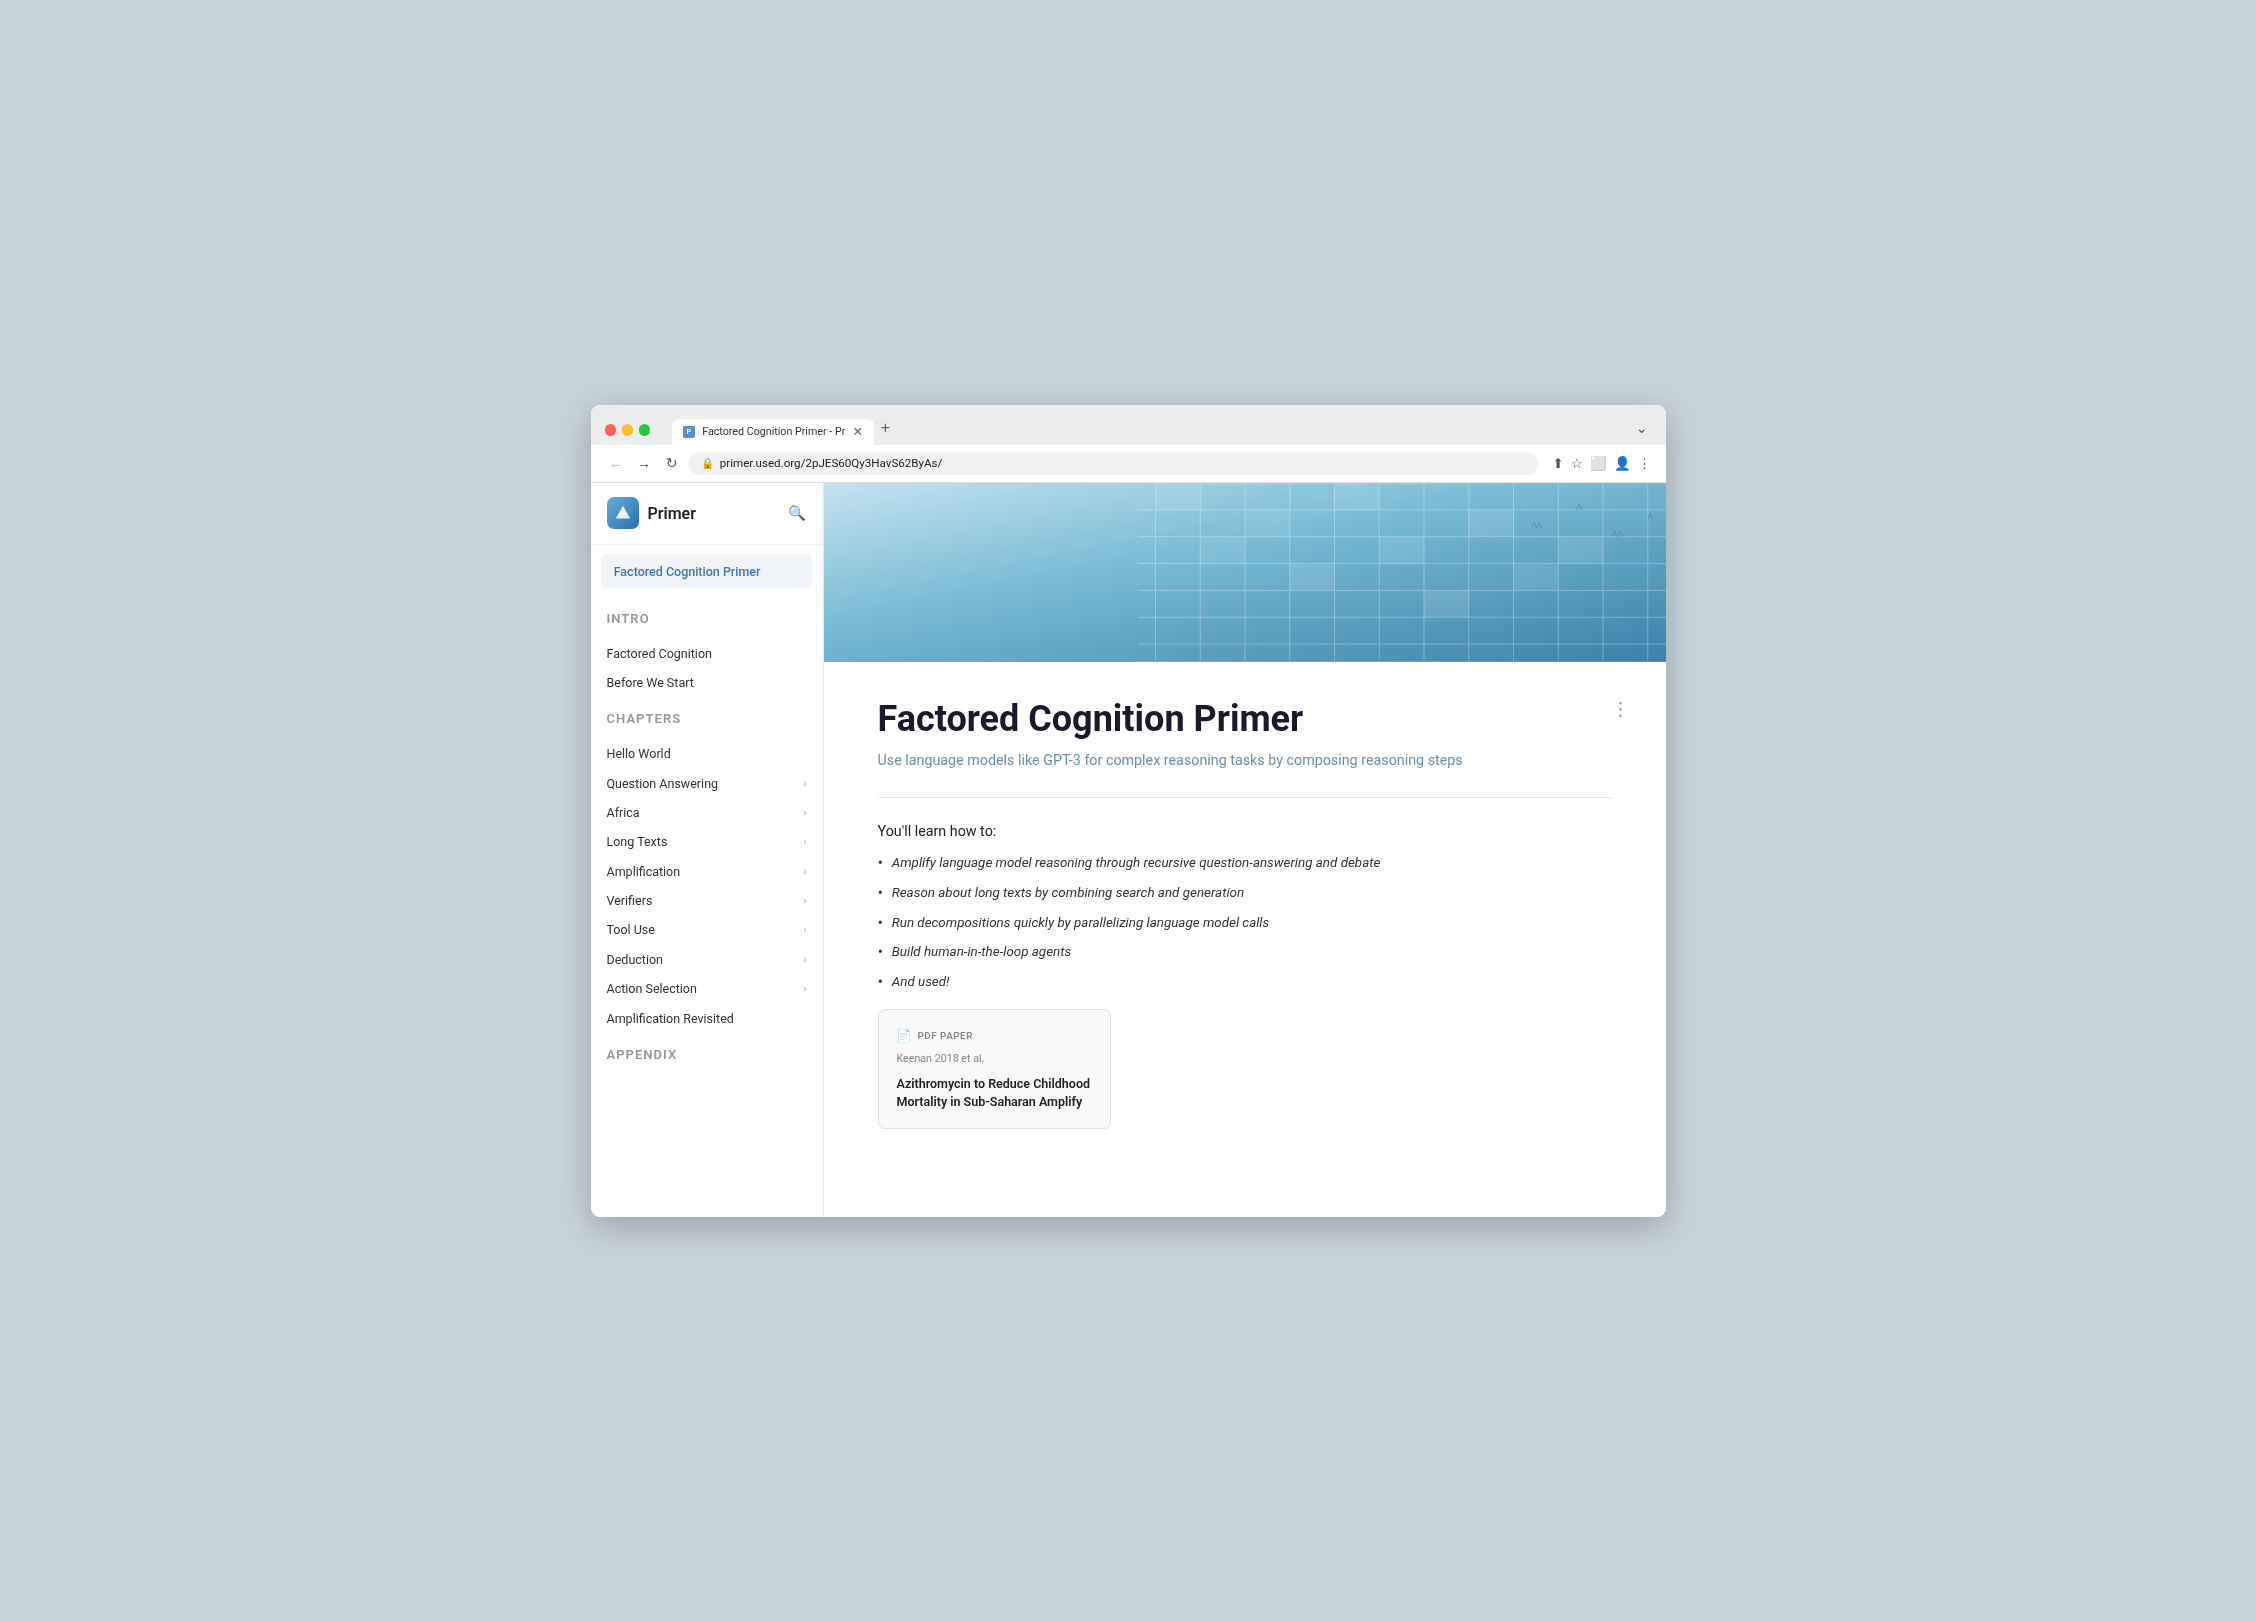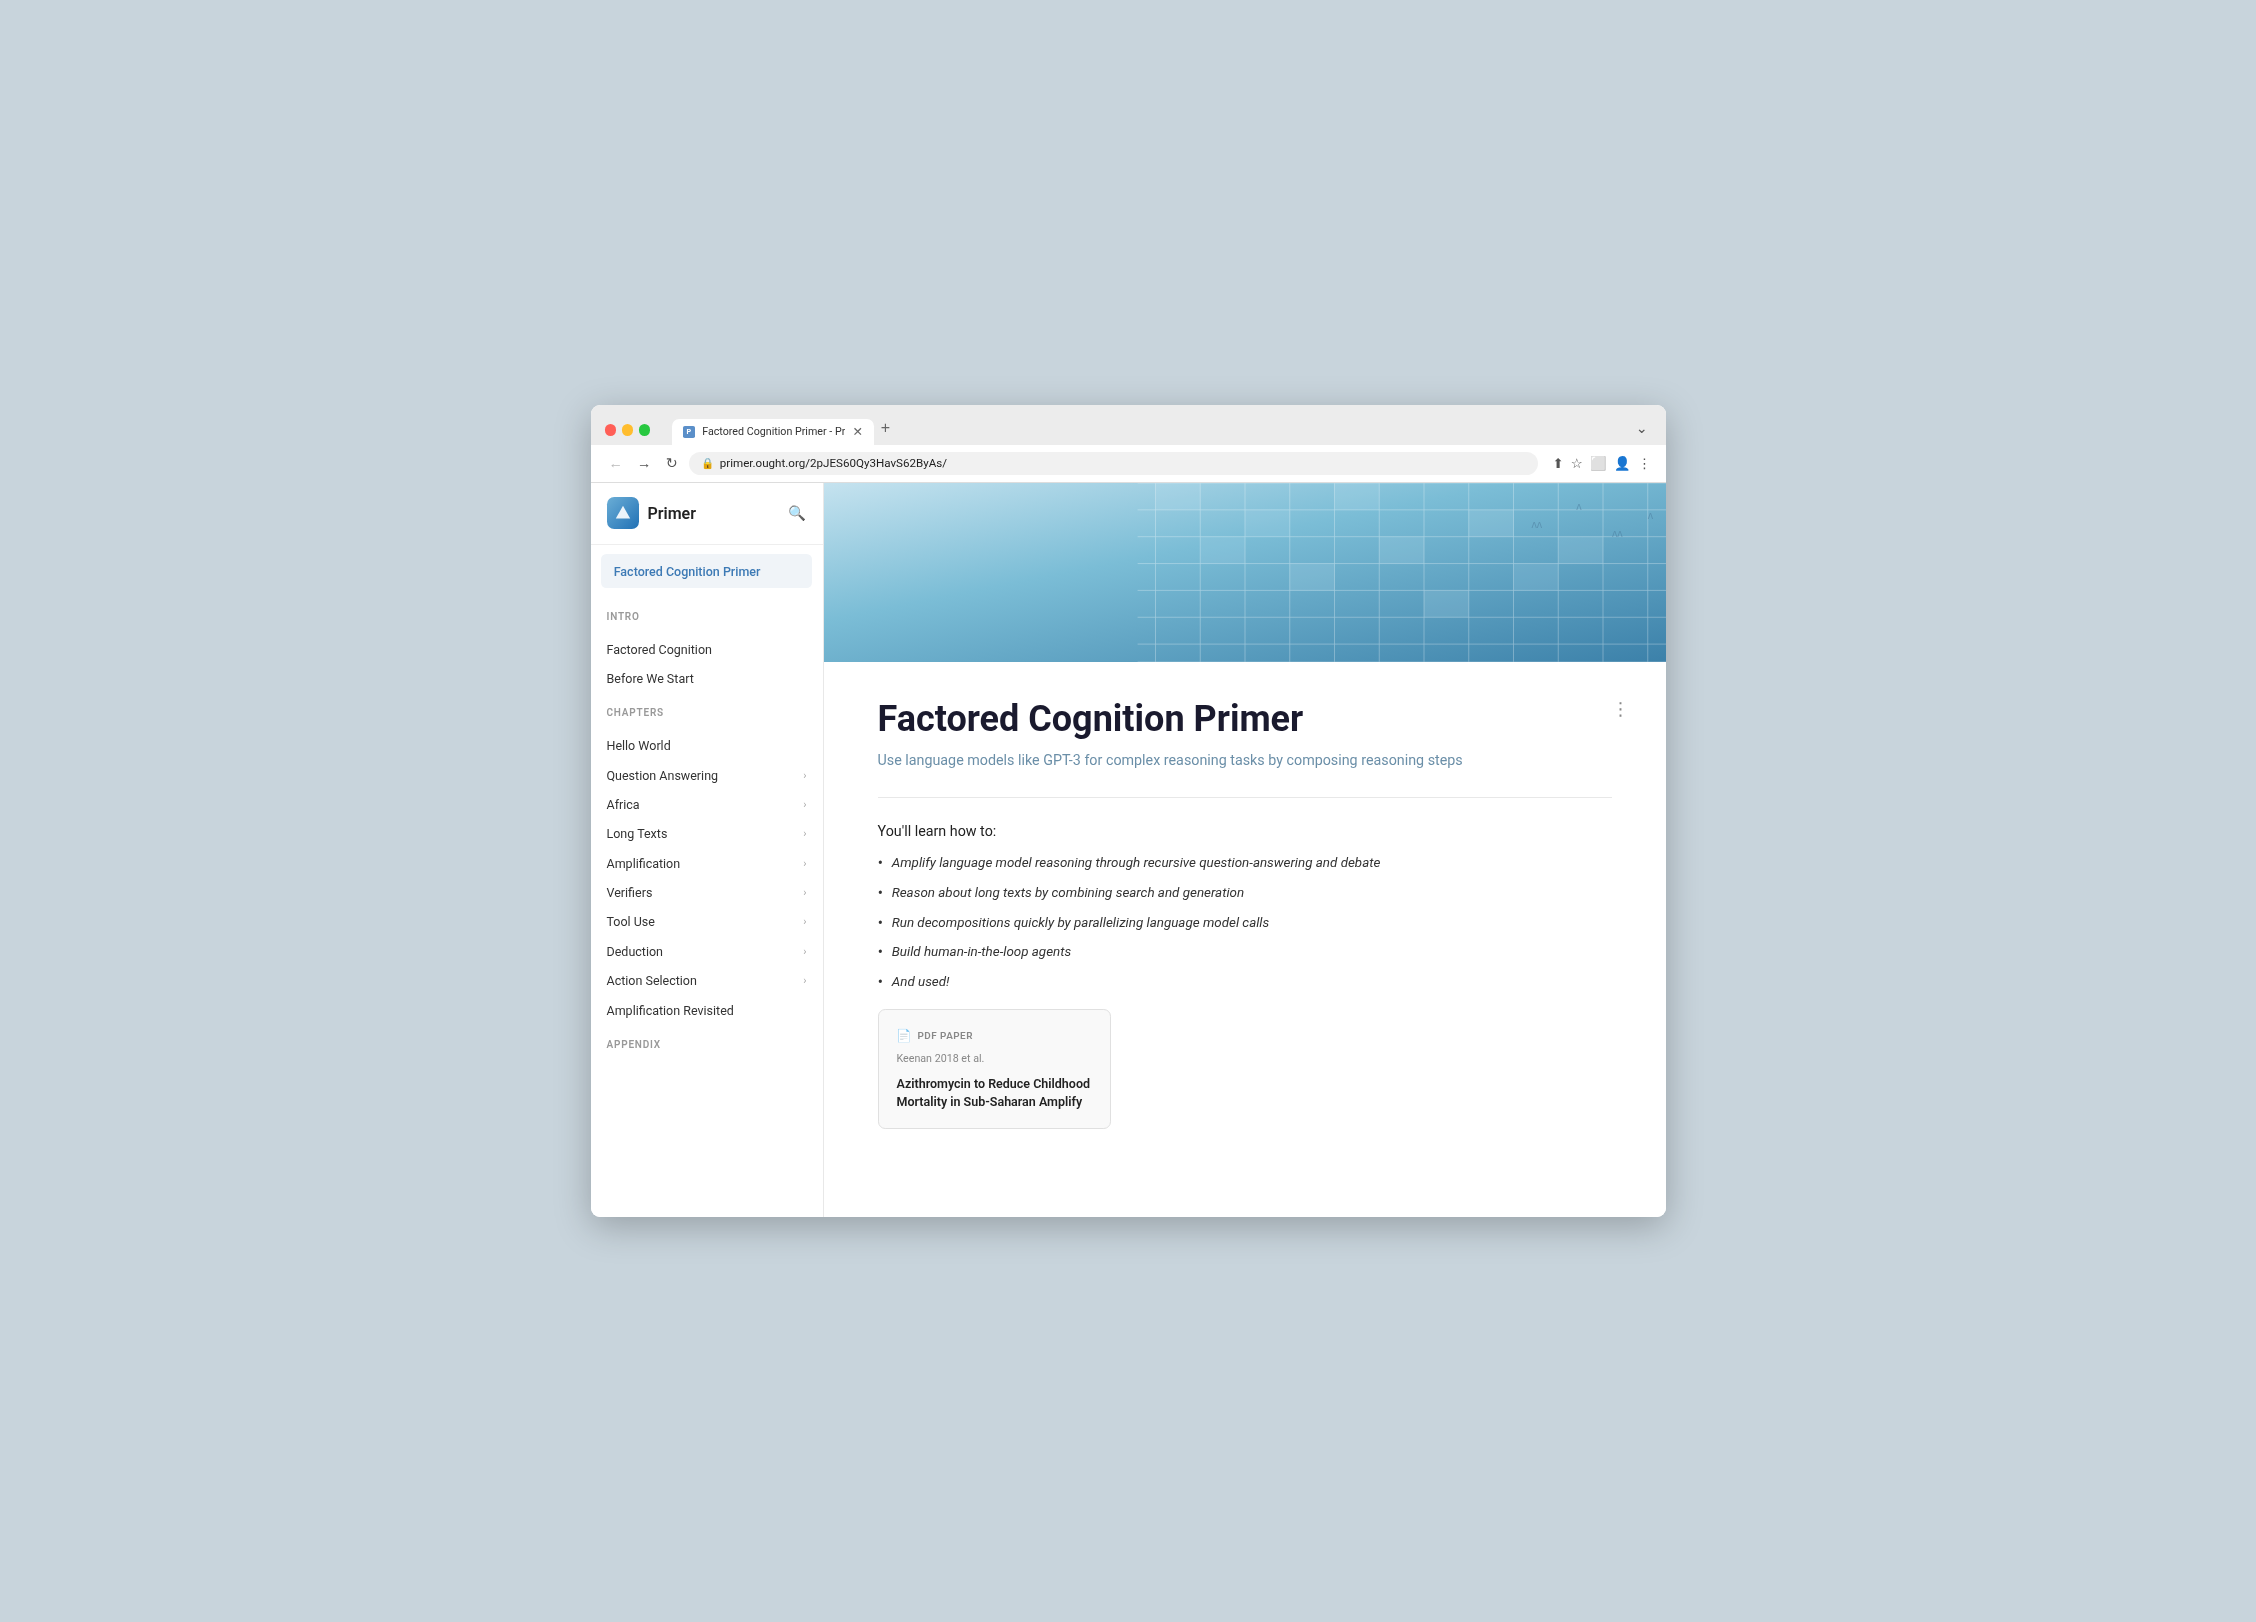--- a/index.html
+++ b/index.html
@@ -239,21 +239,21 @@
       font-size: 12.5px;
       color: #3d7ab5;
       font-weight: 500;
     }
 
     .sidebar-section {
       padding: 14.3px 16px 5.4px 16px;
     }
 
     .sidebar-section-label {
-      font-size: 10px;
+      font-size: 13px;
       font-weight: 600;
       letter-spacing: 0.08em;
       color: #999;
       text-transform: uppercase;
       margin-bottom: 7.2px;
     }
 
     .sidebar-item {
       display: flex;
       align-items: center;
@@ -456,21 +456,21 @@
       <div class="tab-right-icons">
         <span class="tab-right-icon">⌄</span>
       </div>
     </div>
     <div class="browser-addressbar">
       <span class="nav-btn disabled">←</span>
       <span class="nav-btn">→</span>
       <span class="nav-btn">↻</span>
       <div class="address-bar">
         <span class="lock-icon">🔒</span>
-        <span class="address-text">primer.ought.org/2pJES60Qy3HavS62ByAs/</span>
+        <span class="address-text">primer.used.org/2pJES60Qy3HavS62ByAs/</span>
       </div>
       <div class="address-right-icons">
         <span class="addr-right-icon">⬆</span>
         <span class="addr-right-icon">☆</span>
         <span class="addr-right-icon">⬜</span>
         <span class="addr-right-icon">👤</span>
         <span class="addr-right-icon">⋮</span>
       </div>
     </div>
   </div>

